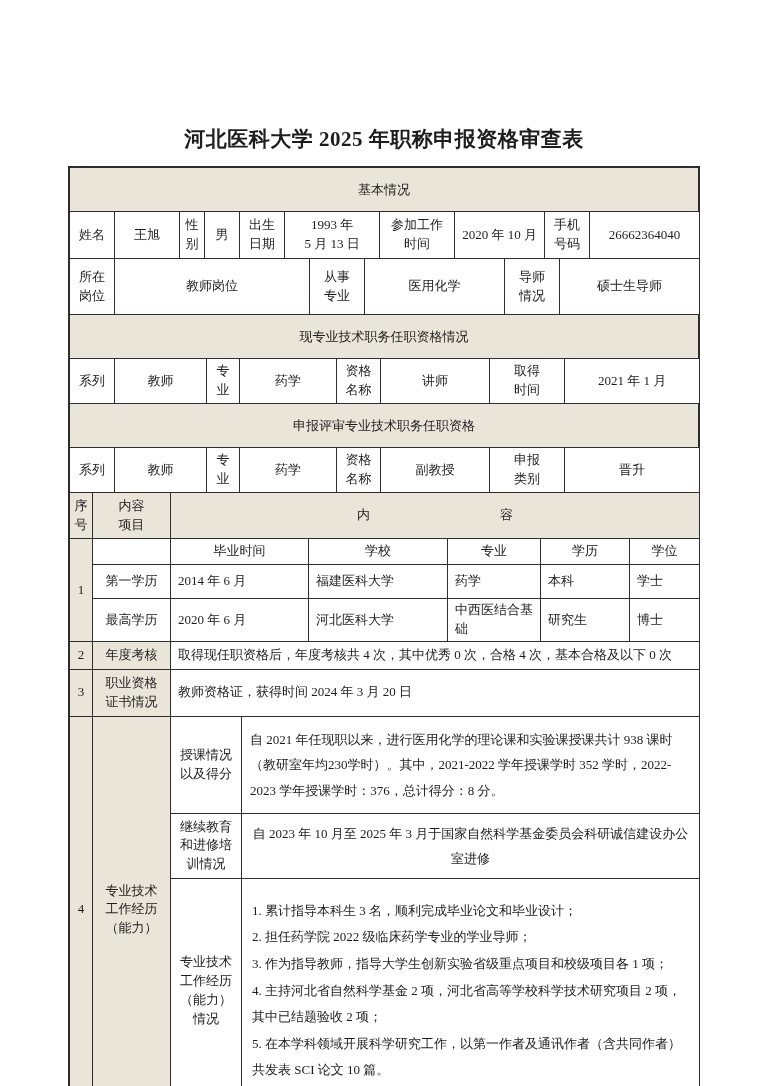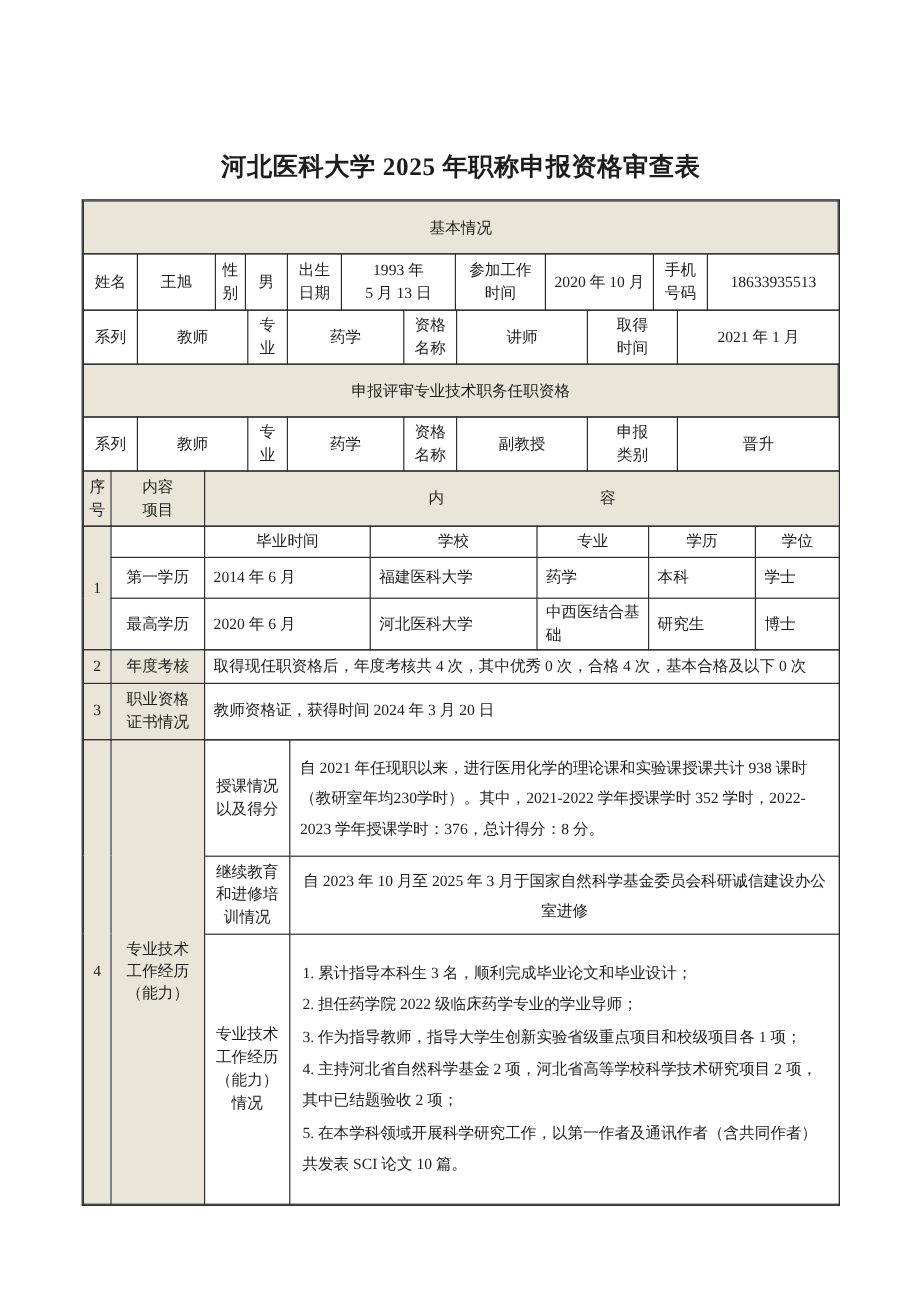--- a/index.html
+++ b/index.html
@@ -80,26 +80,56 @@
       <td class="c">男</td>
       <td class="c pre">出生
 日期</td>
       <td class="c pre">1993 年
 5 月 13 日</td>
       <td class="c pre">参加工作
 时间</td>
       <td class="c">2020 年 10 月</td>
       <td class="c pre">手机
 号码</td>
-      <td class="c">18633935513</td>
-    </tr>
-  </tbody>
-    </table>
-
-
+      <td class="c">26662364040</td>
+    </tr>
+  </tbody>
+    </table>
+
+  <table>
+    <colgroup>
+      <col style="width:45px">
+        <col style="width:195px">
+        <col style="width:55px">
+      <col style="width:140px">
+        <col style="width:55px">
+        <col style="width:140px">
+    </colgroup>
+    <tbody>
+        <tr class="rh53">
+      <td class="c pre">所在
+岗位</td>
+      <td class="c">教师岗位</td>
+      <td class="c pre">从事
+专业</td>
+      <td class="c">医用化学</td>
+      <td class="c pre">导师
+情况</td>
+      <td class="c">硕士生导师</td>
+    </tr>
+  </tbody>
+    </table>
+
+  <table class="bar">
+    <tbody>
+        <tr>
+          <td>现专业技术职务任职资格情况</td>
+        </tr>
+  </tbody>
+    </table>
 
   <table>
     <colgroup>
       <col style="width:45px">
         <col style="width:92px">
         <col style="width:33px">
         <col style="width:97px">
       <col style="width:44px">
         <col style="width:109px">
         <col style="width:75px">

